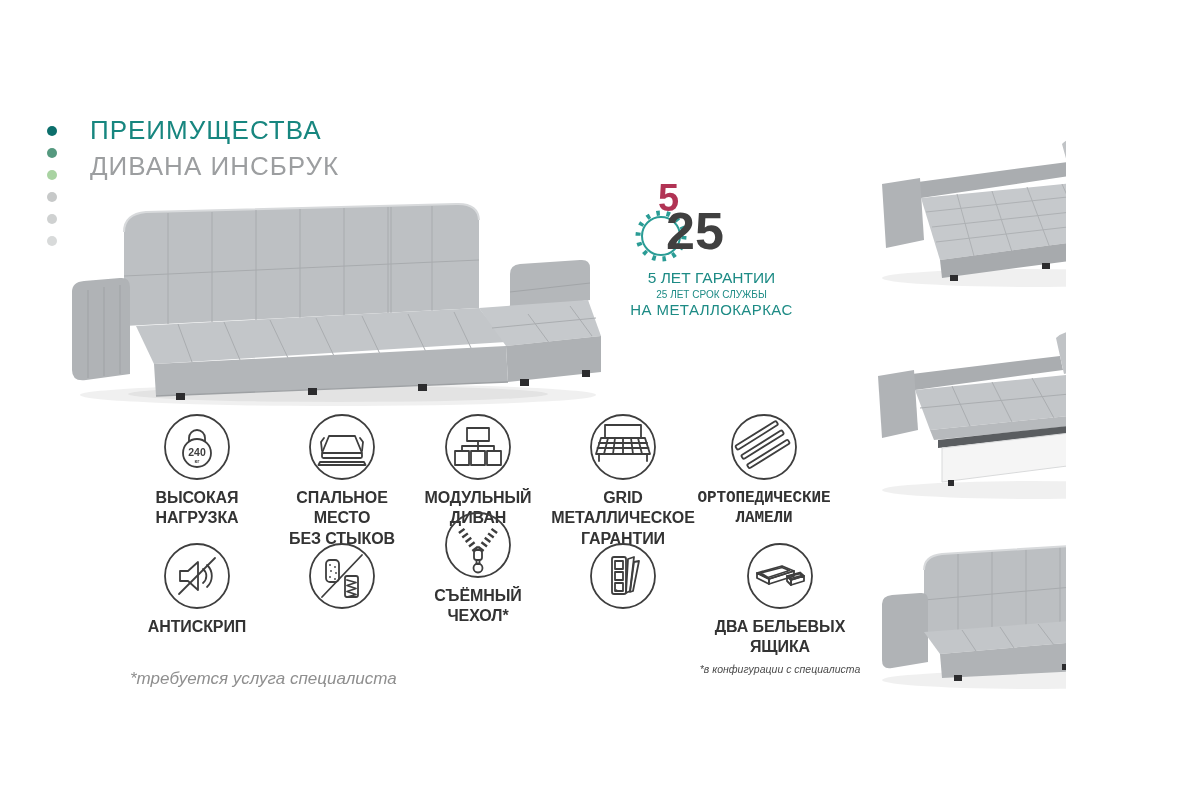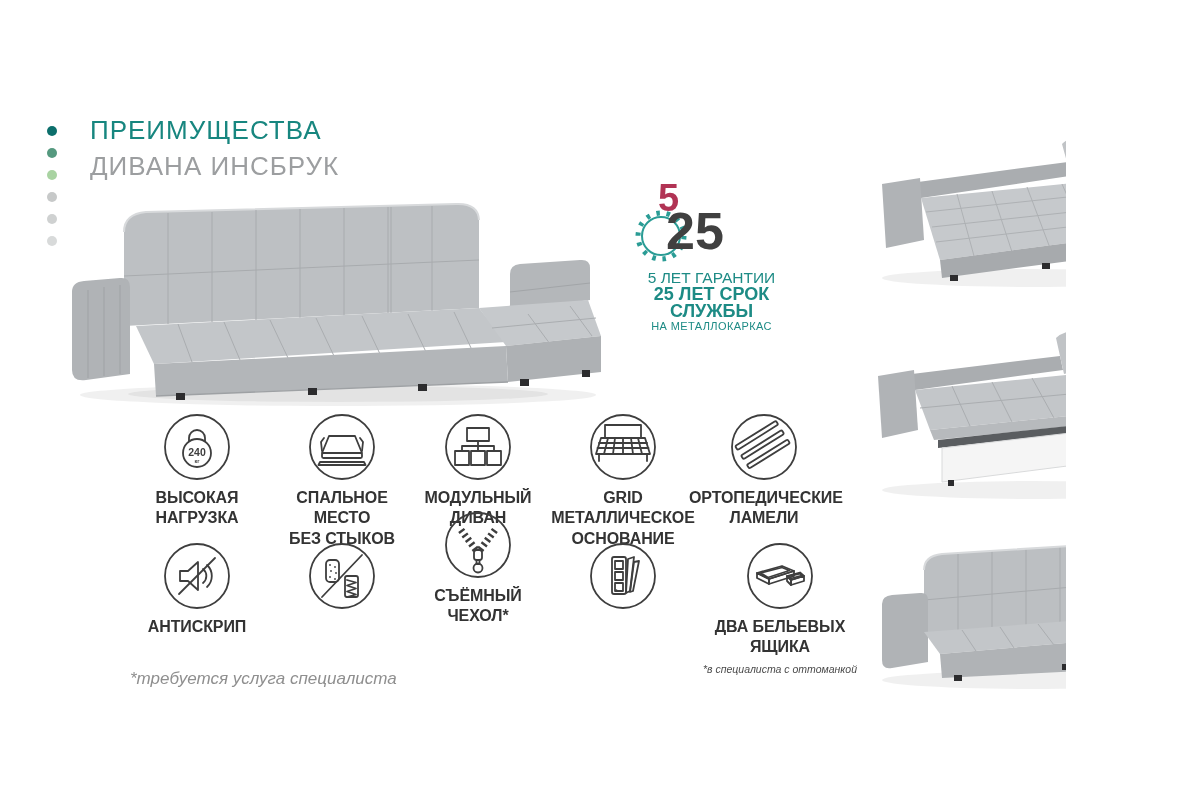--- a/index.html
+++ b/index.html
@@ -13,22 +13,22 @@
   .title .l1{font-size:26px;letter-spacing:1px;color:#17867f;}
   .title .l2{font-size:26px;letter-spacing:1px;color:#9c9ea0;margin-top:6px;}
 
   
   .warranty{position:absolute;left:608px;top:183px;width:175px;}
   .w5{position:absolute;left:50px;top:-4px;font-size:38px;font-weight:bold;color:#b13354;line-height:1;}
   .wgear{position:absolute;left:24px;top:24px;width:58px;height:58px;}
   .w25{position:absolute;left:58px;top:22px;font-size:52px;font-weight:bold;color:#404040;line-height:1;}
   .wlines{position:absolute;left:0;top:86px;width:175px;text-align:center;color:#1d8b85;margin-left:16px;}
   .wl1{font-size:15.5px;line-height:17px;}
-  .wl2{font-size:18px;line-height:17px;font-weight:bold;}
-  .wl3{font-size:11px;line-height:13px;letter-spacing:.4px;}
+  .wl2{font-size:10px;line-height:17px;}
+  .wl3{font-size:15px;line-height:13px;letter-spacing:.4px;}
 
   
   .view{position:absolute;}
 
   
   .feat{position:absolute;width:150px;text-align:center;}
   .feat svg.ficon{display:block;margin:0 auto;width:70px;height:70px;}
   .flabel{margin-top:6px;font-size:16px;font-weight:bold;color:#333;line-height:1.28;
           white-space:pre-line;letter-spacing:-.1px;}
   .ffoot{margin:5px -15px 0;width:180px;font-size:10.5px;font-style:italic;color:#4b4b4b;}
@@ -215,24 +215,24 @@
   <div class="feat" style="left:548px;top:412px;">
     <svg class="ficon" viewBox="0 0 70 70">
       <circle cx="35" cy="35" r="32" class="ic" stroke-width="2.2"></circle>
       <rect x="17" y="13" width="36" height="13" class="ic"></rect>
       <polygon points="13,26 57,26 62,42 8,42" class="ic"></polygon>
       <path class="ic" stroke-width="1" d="M20,26 L16,42 M27,26 L25,42 M35,26 L35,42 M43,26 L45,42 M50,26 L54,42 M11,31 L59,31 M9.5,36 L60.5,36"></path>
       <path class="ic" d="M11,42 v7 M59,42 v7"></path>
     </svg>
     <div class="flabel">GRID
 МЕТАЛЛИЧЕСКОЕ
-ОСНОВАНИЕ</div>
-  </div>
-
-  <div class="feat" style="left:689px;top:412px;">
+ГАРАНТИИ</div>
+  </div>
+
+  <div class="feat" style="left:689px;top:412px;font-family:Liberation Mono, monospace;">
     <svg class="ficon" viewBox="0 0 70 70">
       <circle cx="35" cy="35" r="32" class="ic" stroke-width="2.2"></circle>
       <g transform="rotate(-32 35 35)">
         <rect x="11" y="19" width="48" height="4.5" rx="1.5" class="ic"></rect>
         <rect x="11" y="30" width="48" height="4.5" rx="1.5" class="ic"></rect>
         <rect x="11" y="41" width="48" height="4.5" rx="1.5" class="ic"></rect>
       </g>
     </svg>
     <div class="flabel">ОРТОПЕДИЧЕСКИЕ
 ЛАМЕЛИ</div>
@@ -301,18 +301,18 @@
         <polygon points="12,32 24,38 24,43 12,37"></polygon>
         <polygon points="24,38 49,30 49,35 24,43"></polygon>
         <polygon points="42,35 55,31.5 59,35 46,39"></polygon>
         <polygon points="44.5,35 55,32.5 56.5,34.5 46,37.5"></polygon>
         <polygon points="46,39 59,35 59,40 46,44"></polygon>
         <polygon points="42,35 46,39 46,44 42,40"></polygon>
       </g>
     </svg>
     <div class="flabel">ДВА БЕЛЬЕВЫХ
 ЯЩИКА</div>
-    <div class="ffoot">*в специалиста с оттоманкой</div>
+    <div class="ffoot">*в конфигурации с специалиста</div>
   </div>
 
   <div class="footnote-left">*требуется услуга специалиста</div>
 
 </div>
 
 </body></html>

